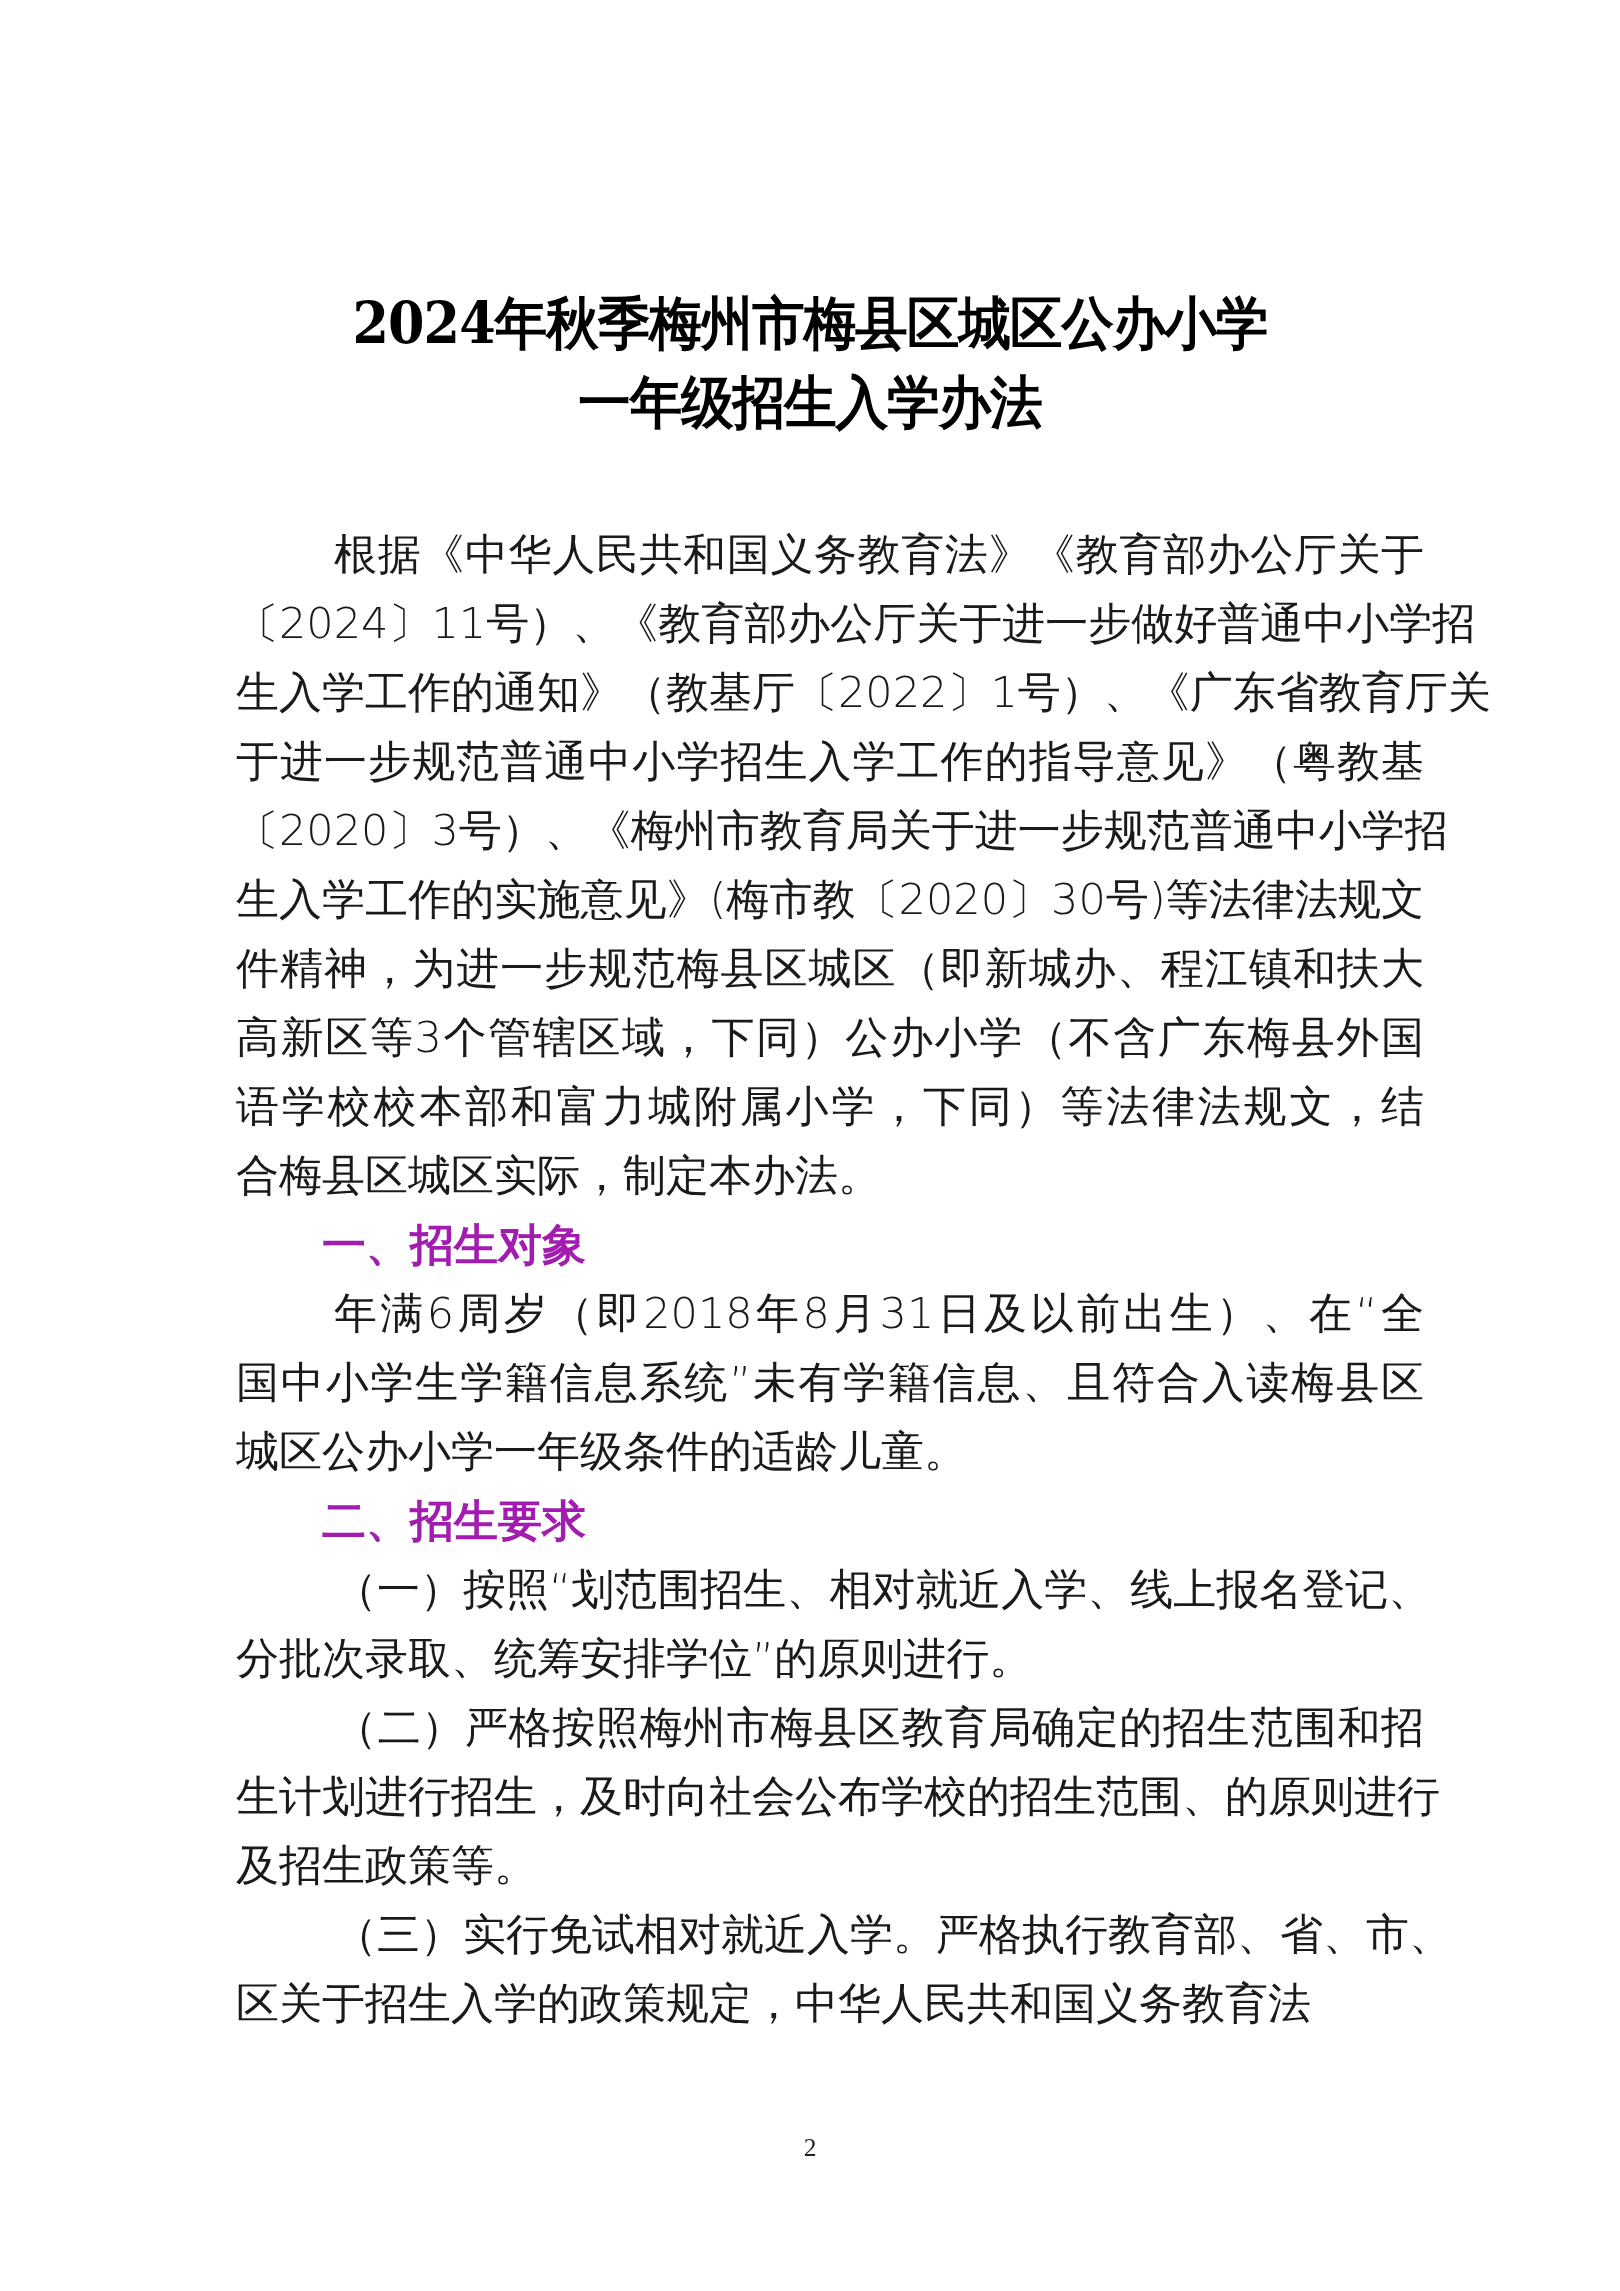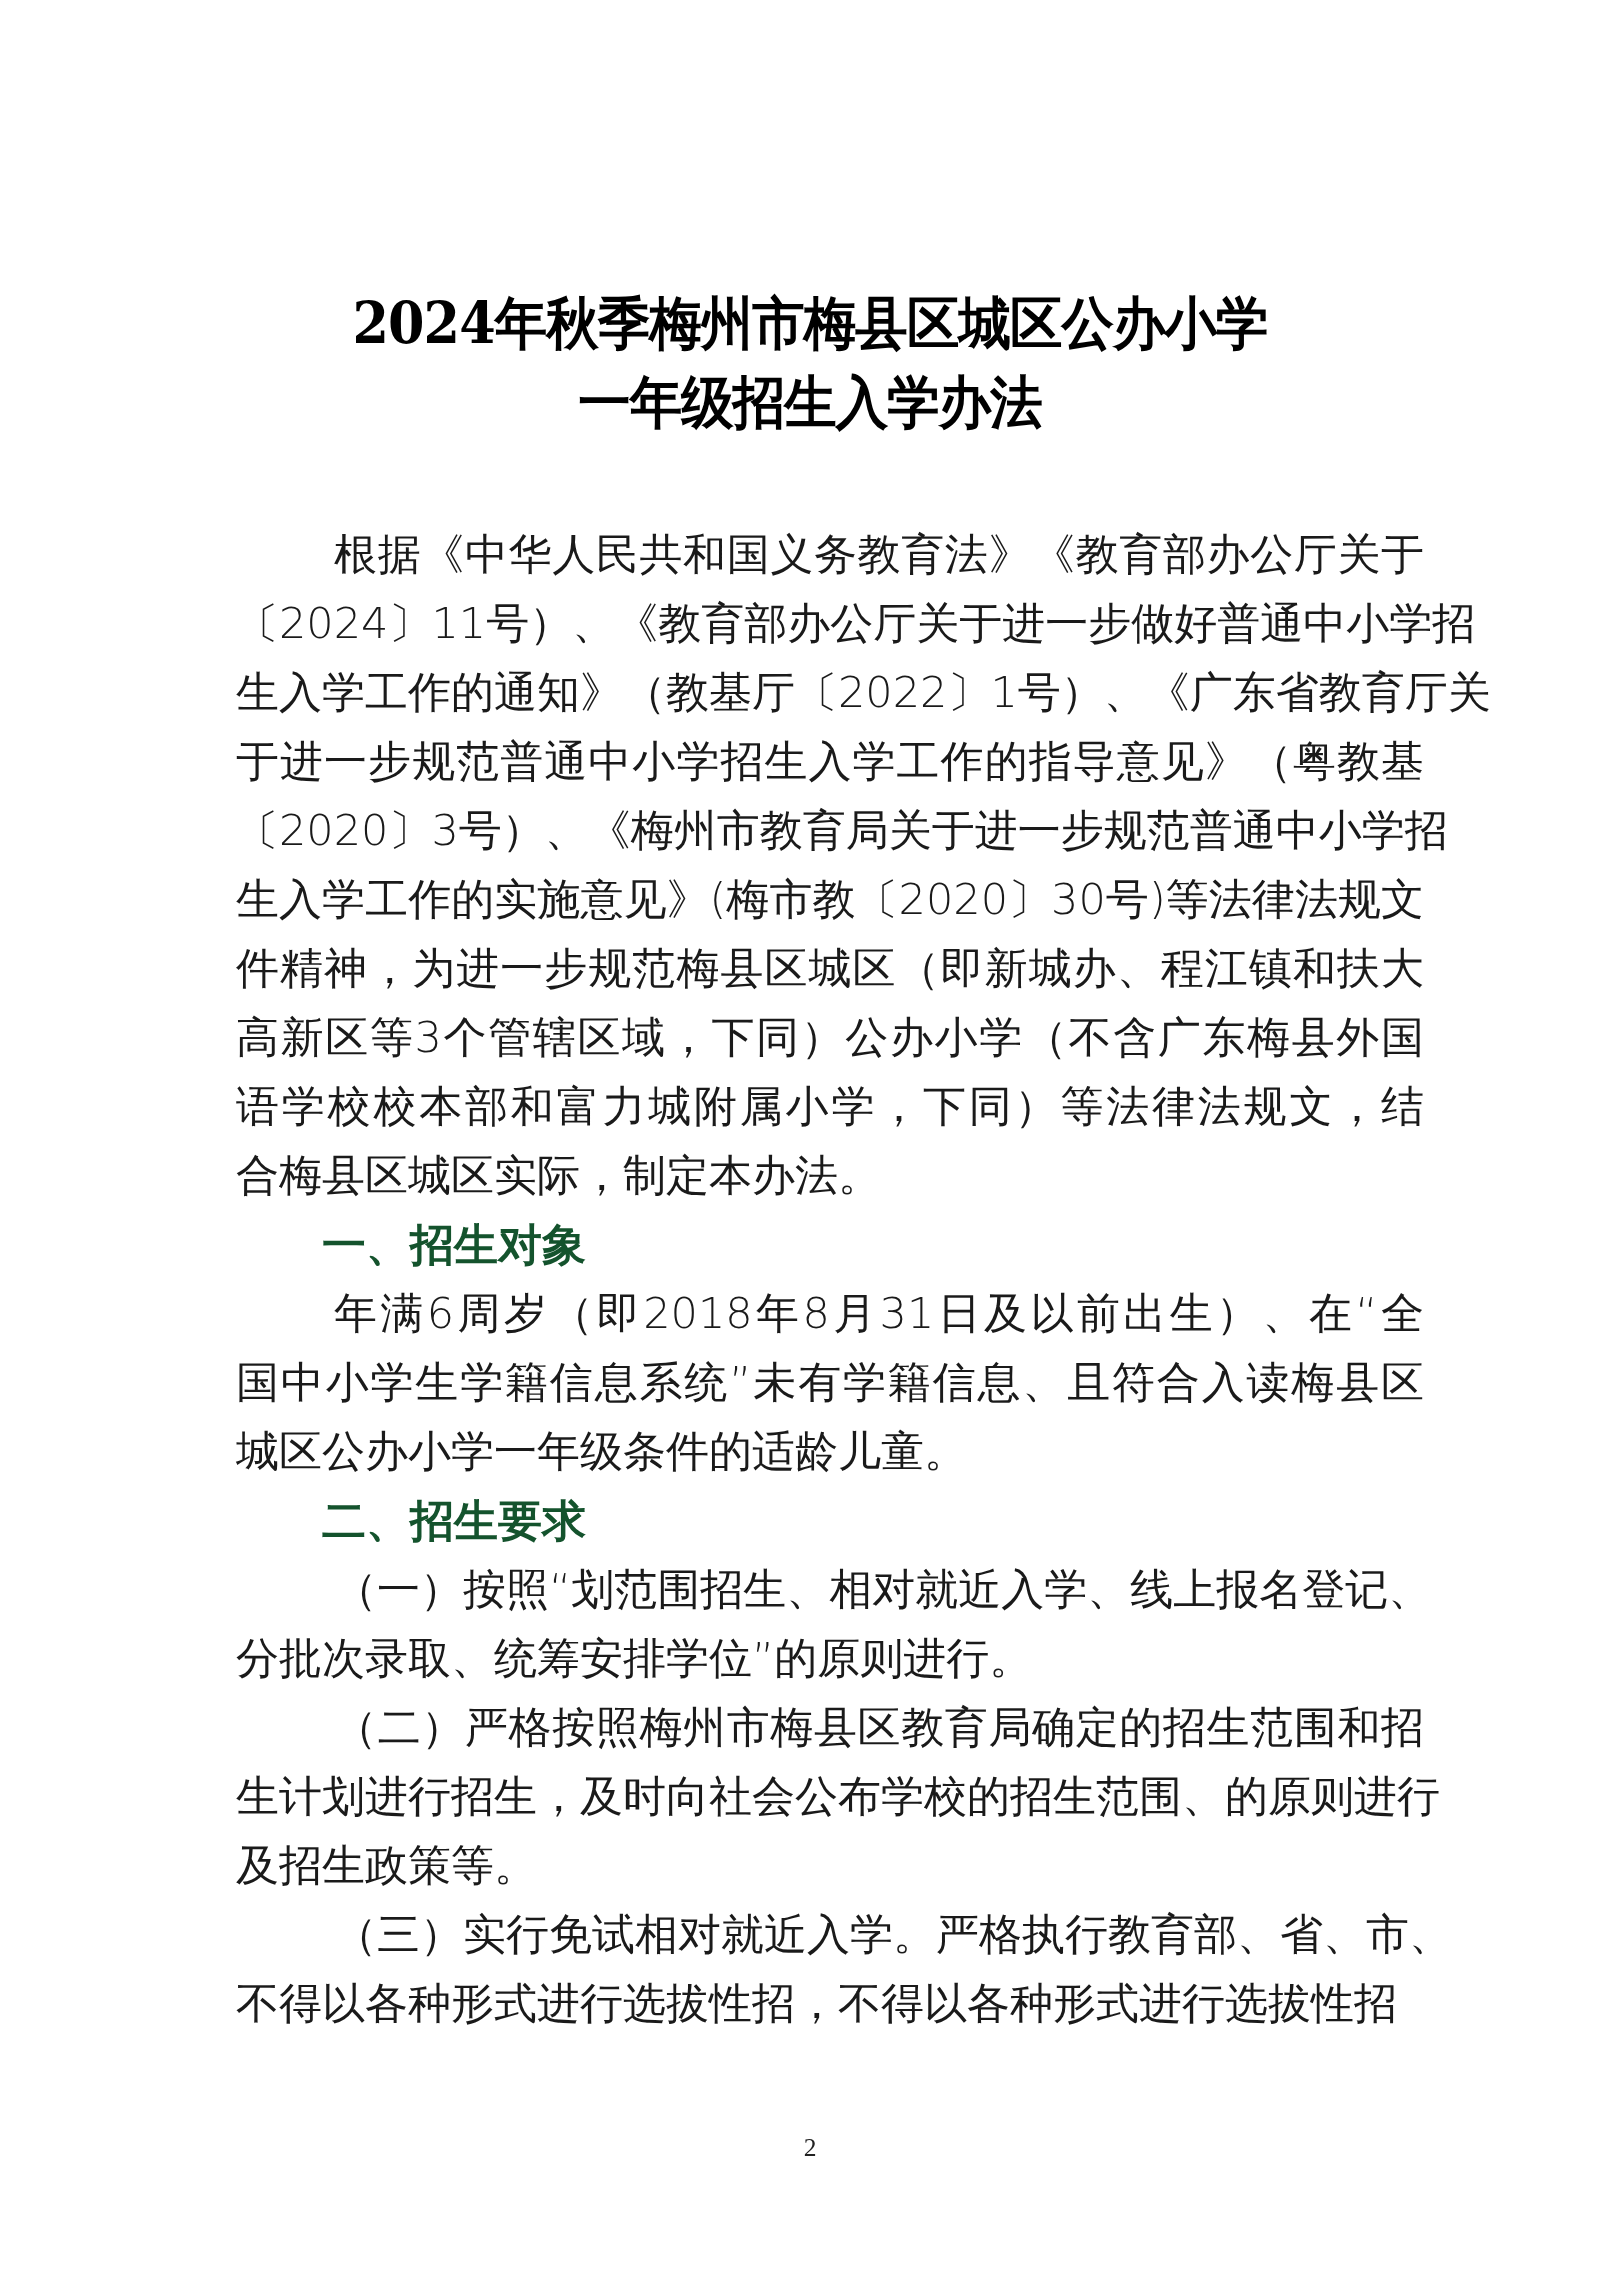--- a/index.html
+++ b/index.html
@@ -61,21 +61,21 @@
     .line.indent {
       padding-left: 98px;
     }
     .heading {
       display: block;
       height: 69px;
       padding-left: 86px;
       font-family: "DejaVu Sans", "Liberation Sans", sans-serif;
       font-weight: bold;
       font-size: 44px;
-      color: #14532d;
+      color: #a21caf;
       white-space: nowrap;
     }
     .page-number {
       position: absolute;
       left: 0;
       width: 1620px;
       top: 2133px;
       text-align: center;
       font-family: "Liberation Serif", "DejaVu Serif", serif;
       font-size: 25.5px;
@@ -120,20 +120,20 @@
       </div>
 
       <div>
         <span class="line indent">（二）严格按照梅州市梅县区教育局确定的招生范围和招</span>
         <span class="line">生计划进行招生，及时向社会公布学校的招生范围、的原则进行</span>
         <span class="line last">及招生政策等。</span>
       </div>
 
       <div>
         <span class="line indent">（三）实行免试相对就近入学。严格执行教育部、省、市、</span>
-        <span class="line last">不得以各种形式进行选拔性招，不得以各种形式进行选拔性招</span>
+        <span class="line last">区关于招生入学的政策规定，中华人民共和国义务教育法</span>
       </div>
     </div>
   </div>
 
   <div class="page-number">2</div>
 </div>
 
 
 </body></html>

